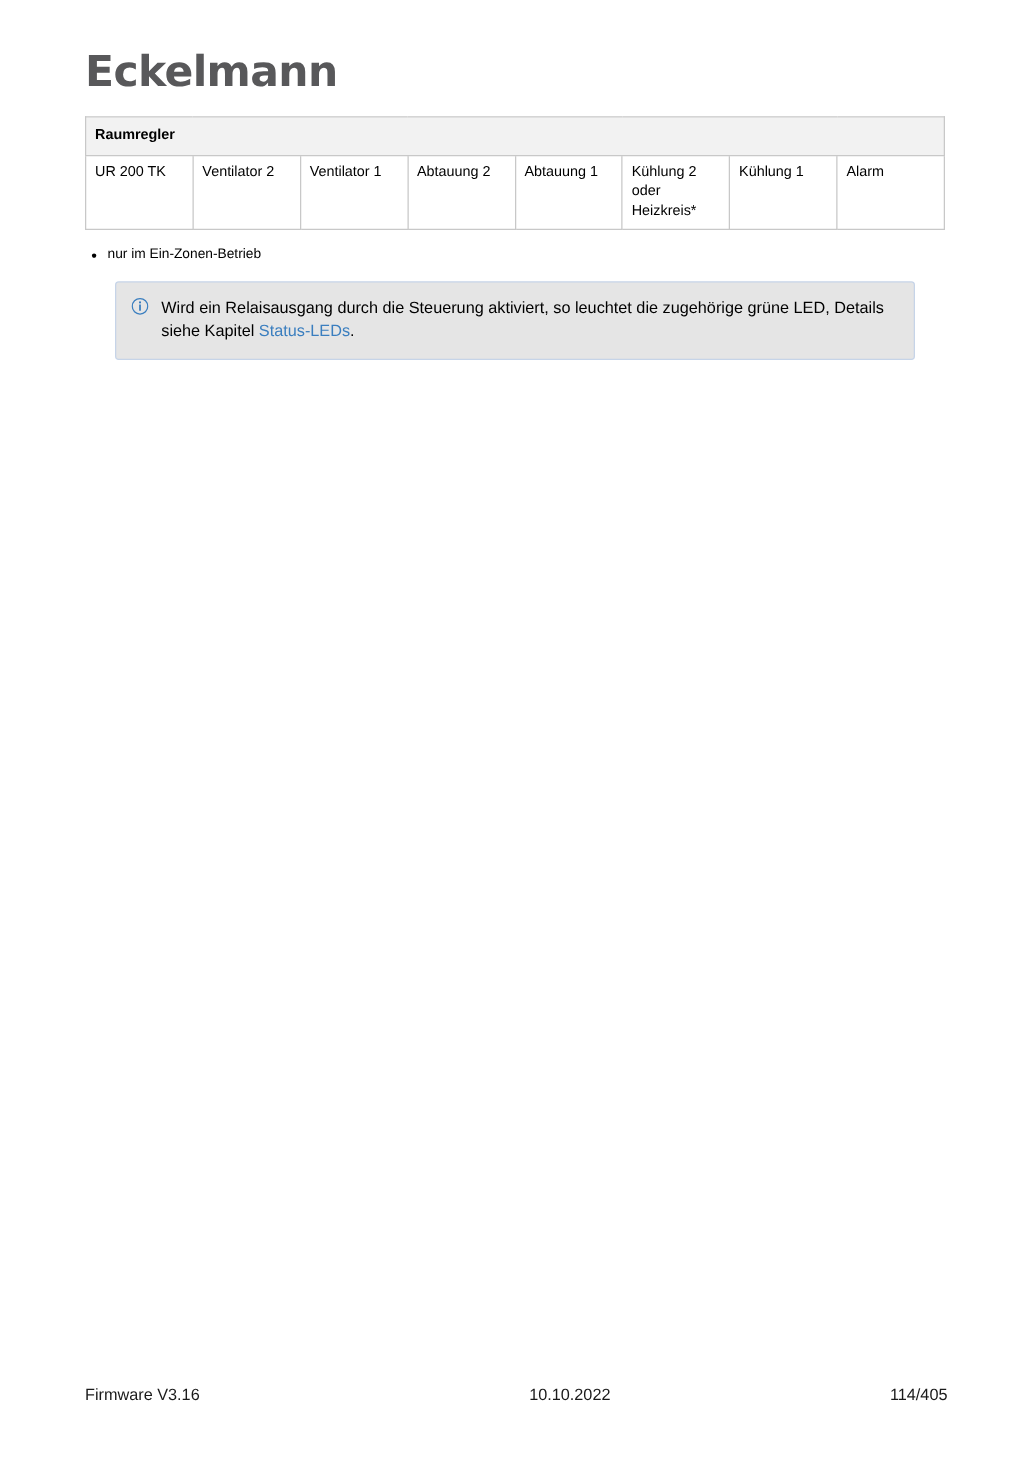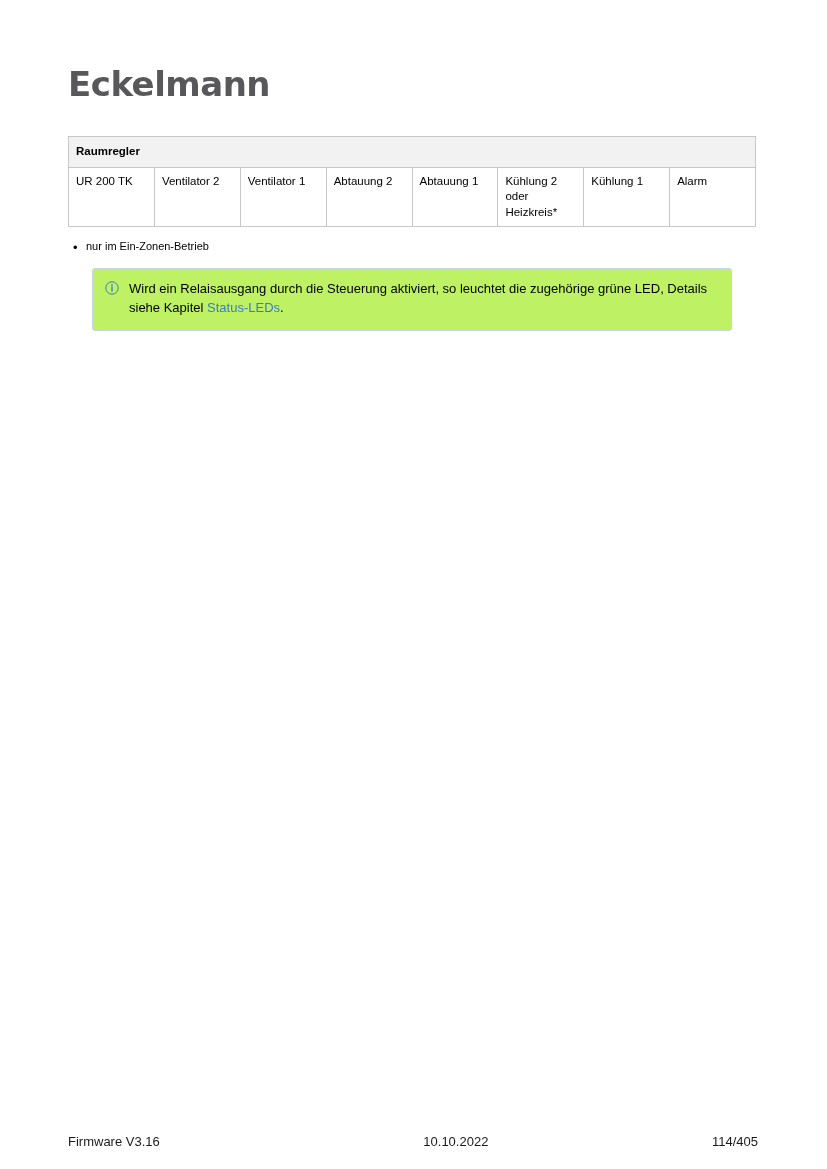--- a/index.html
+++ b/index.html
@@ -13,36 +13,35 @@
     font-family: "Liberation Sans", sans-serif;
     color: #000000;
     position: relative;
     overflow: hidden;
   }
   .page {
     position: relative;
     width: 827px;
     height: 865px;
     box-sizing: border-box;
-    margin-top: 26px;
   }
   .logo {
     position: absolute;
     left: 68px;
     top: 38px;
     font-size: 34px;
     font-weight: bold;
     color: #58585a;
     letter-spacing: -0.5px;
     font-family: "DejaVu Sans", sans-serif;
   }
   .content {
     position: absolute;
     left: 68px;
-    top: 110px;
+    top: 93px;
     width: 690px;
   }
   table.relay-table {
     border-collapse: collapse;
     width: 688px;
     table-layout: fixed;
   }
   table.relay-table td, table.relay-table th {
     border: 1px solid #c8c8c8;
     font-size: 11.5px;
@@ -88,21 +87,21 @@
     top: 0;
     font-size: 13px;
   }
 
   .note-box {
     margin-top: 14px;
     margin-left: 24px;
     width: 640px;
     box-sizing: border-box;
     border: 1px solid #c6d4e8;
-    background: #bef264;
+    background: #e5e5e5;
     border-radius: 3px;
     padding: 11px 12px 12px 12px;
     display: flex;
     align-items: flex-start;
   }
   .note-icon {
     flex: 0 0 auto;
     margin-right: 10px;
     margin-top: 1px;
   }

